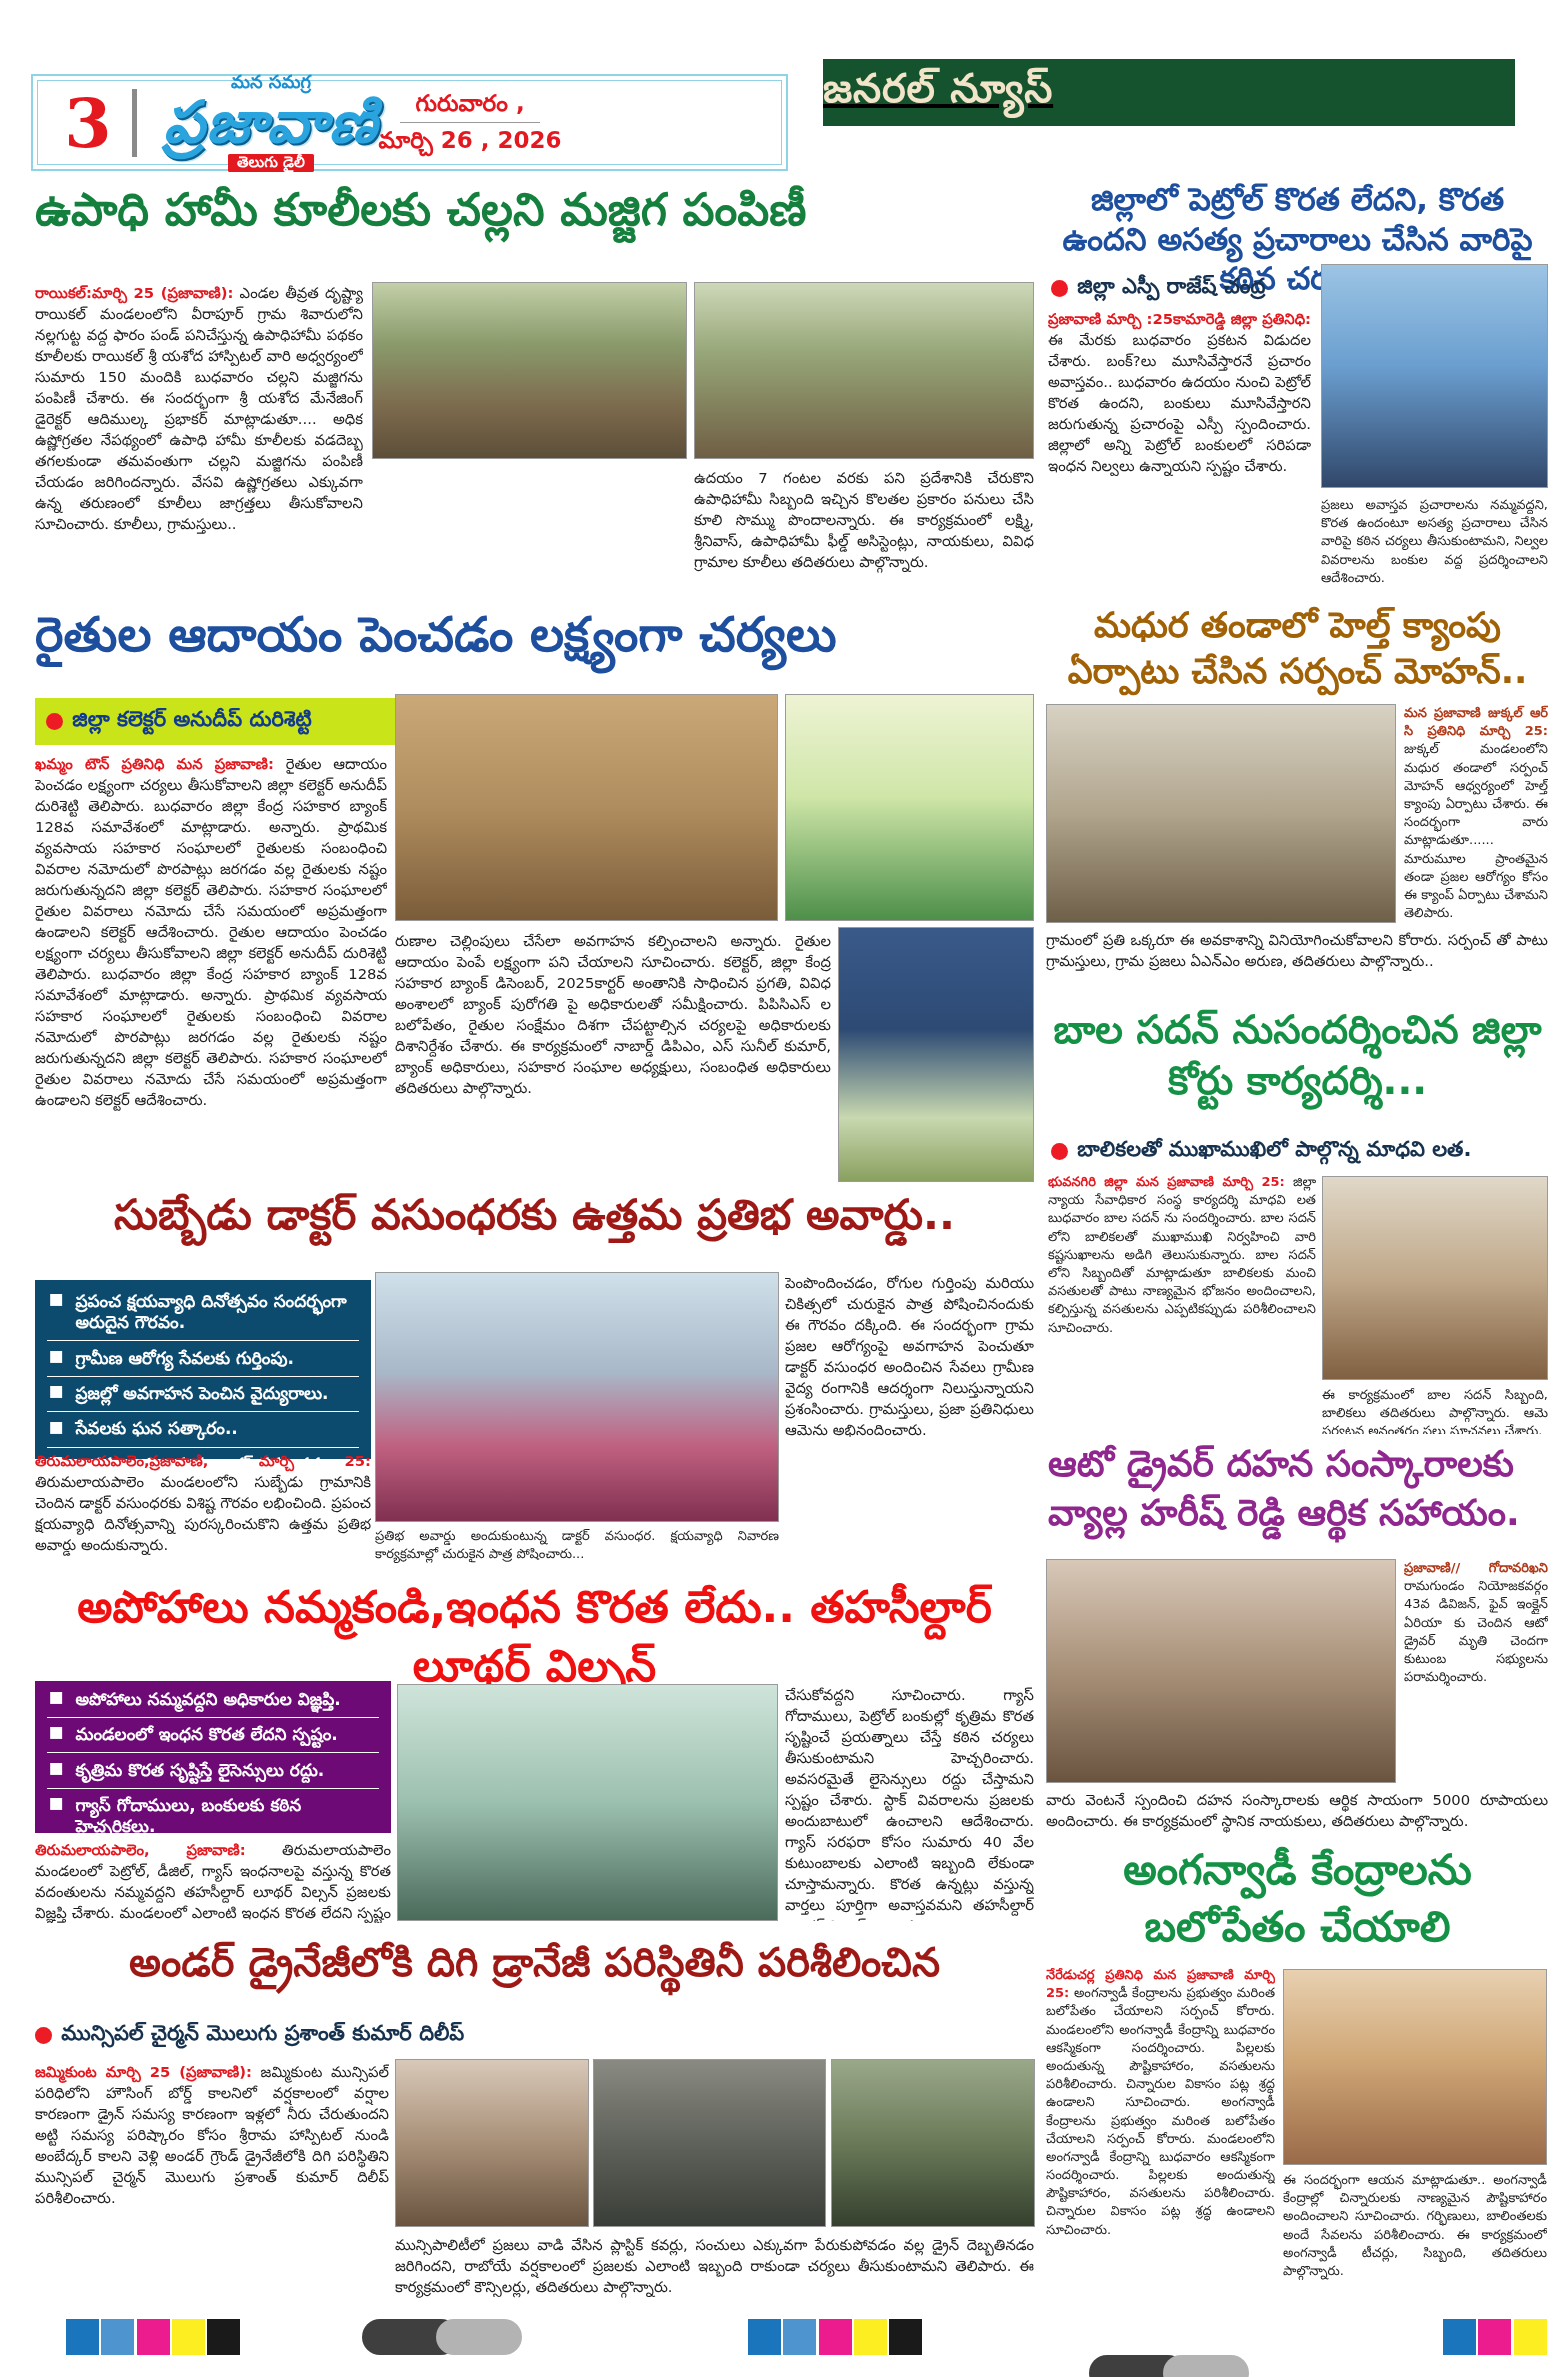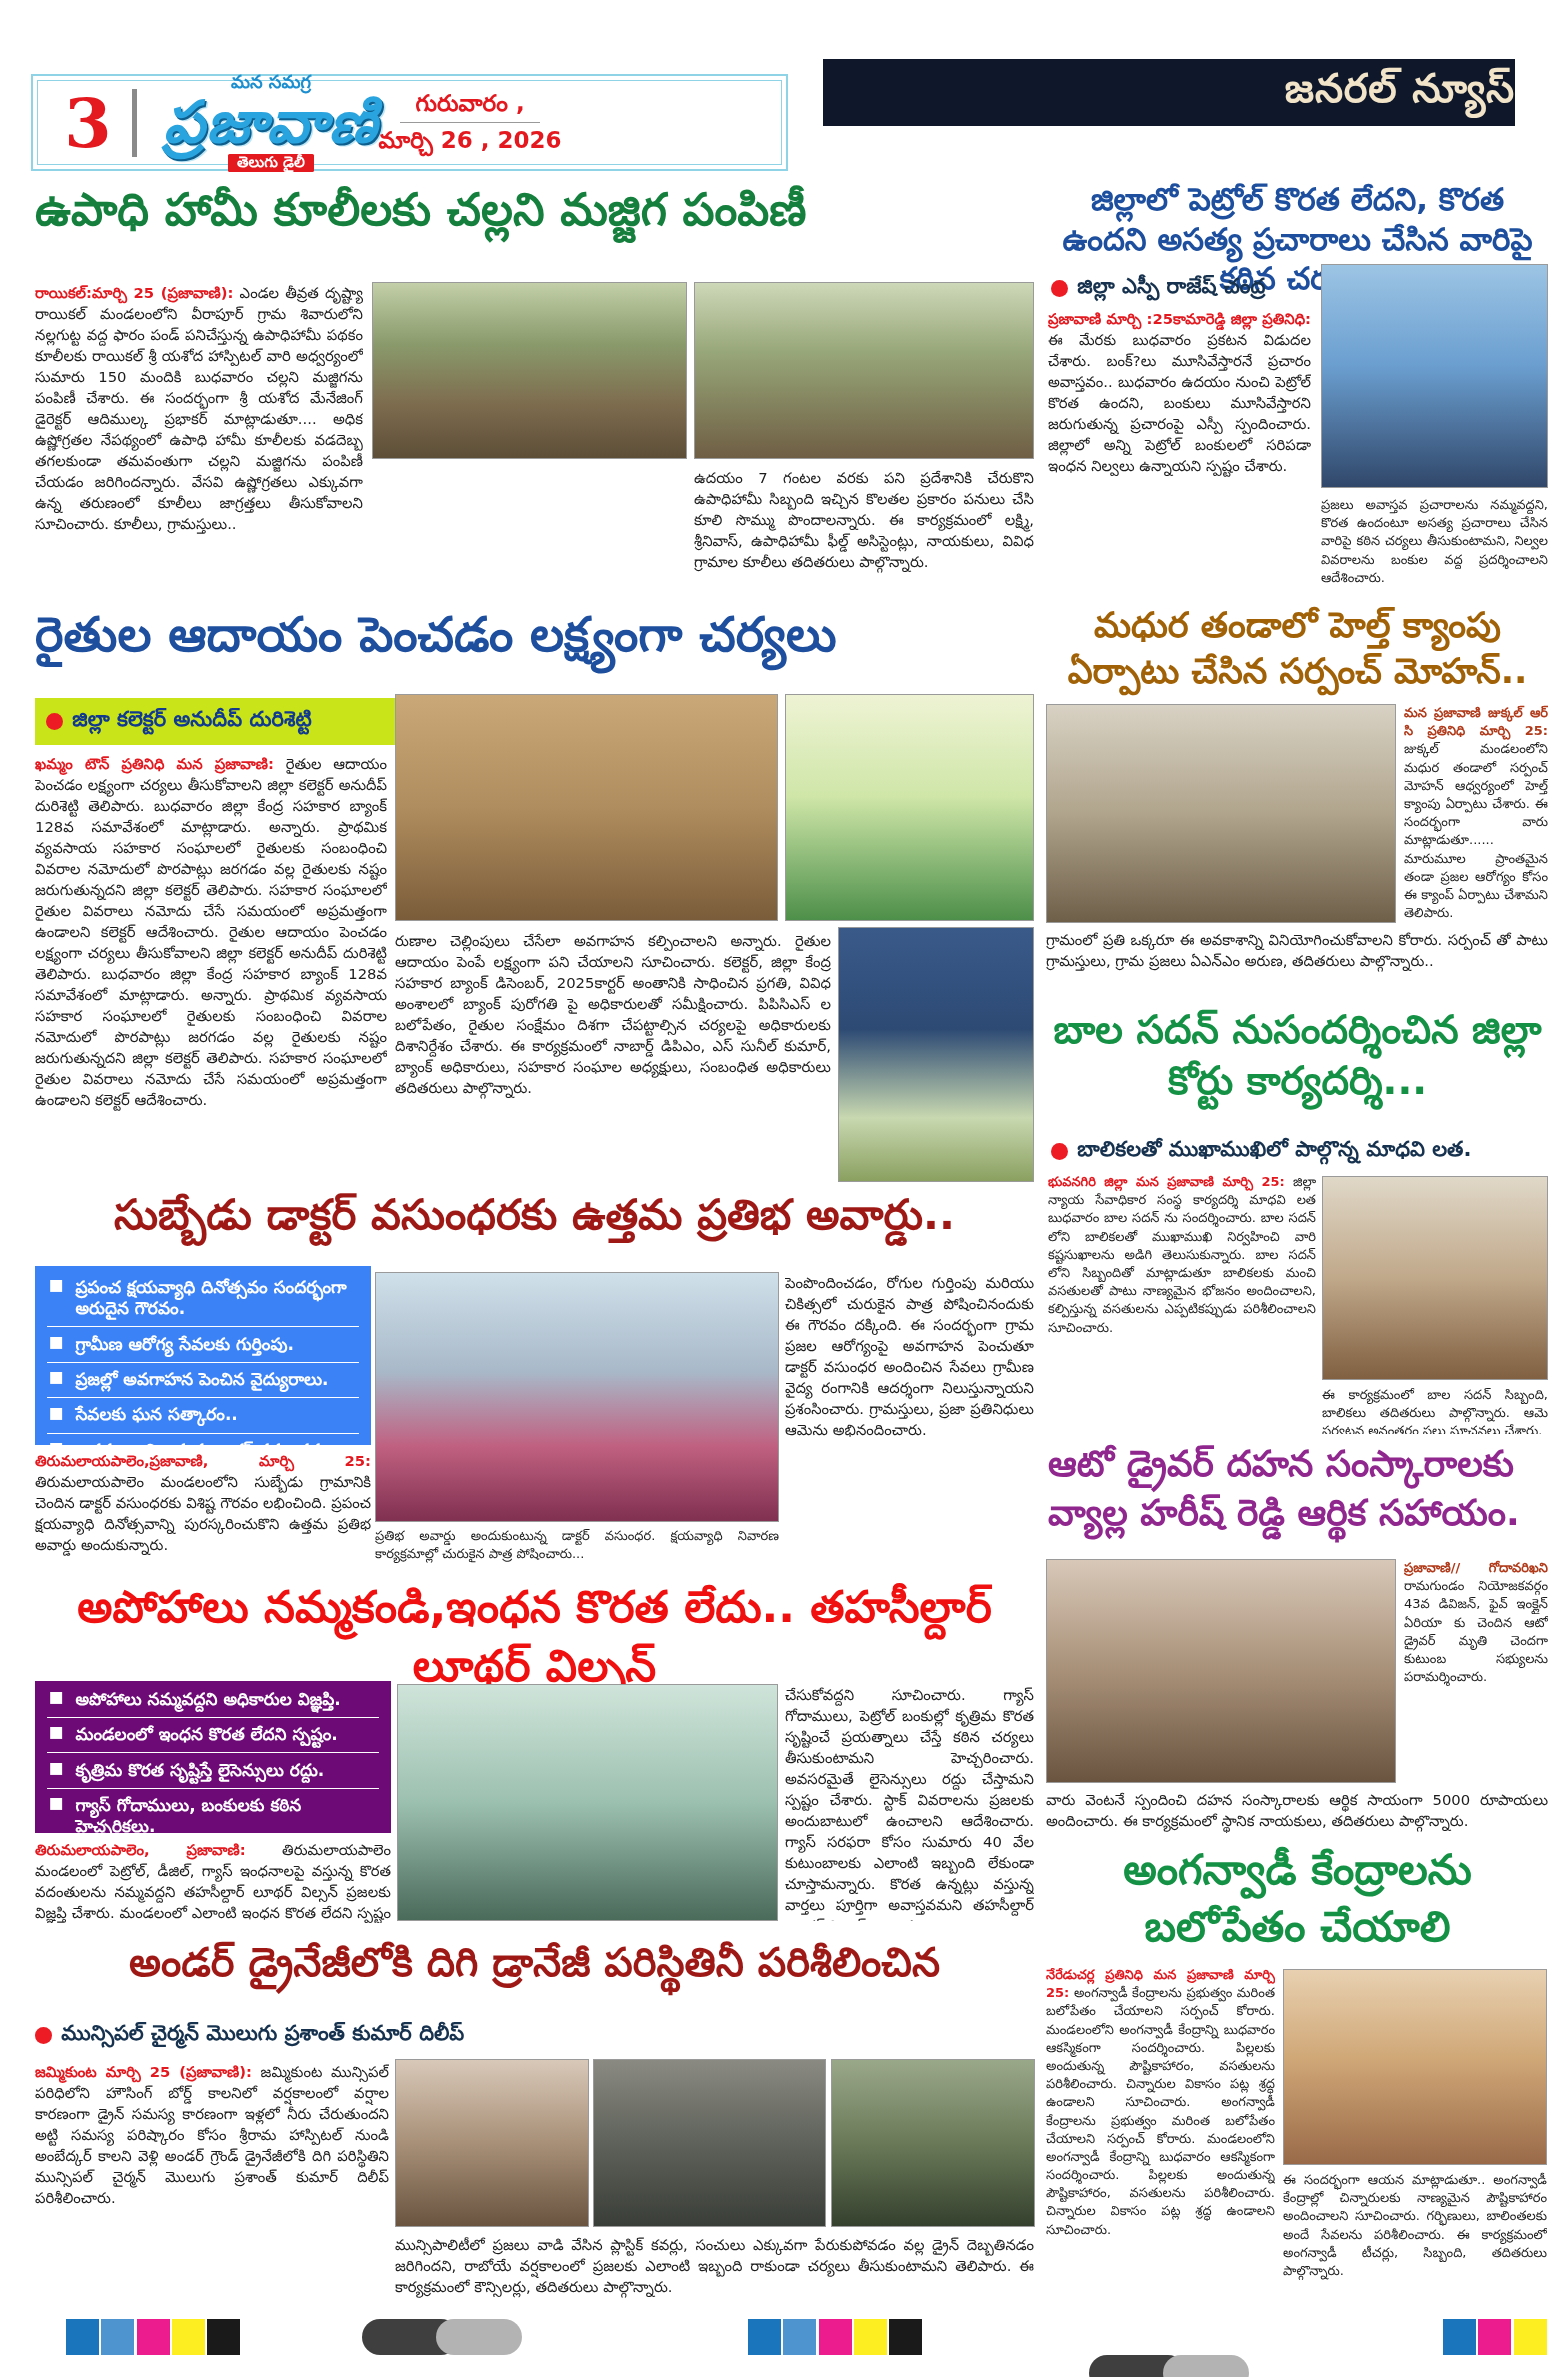--- a/index.html
+++ b/index.html
@@ -17,21 +17,21 @@
   .logo-block{display:flex;flex-direction:column;align-items:center;line-height:1;}
   .logo-tag{color:#1c8fd0;font-size:18px;font-weight:bold;margin-bottom:1.6px;}
   .logo-main{color:#2aa4df;font-size:58px;font-weight:800;font-style:italic;
     text-shadow:1.6px 1.6px 0 #0d5e8c,3.1px 3.1px 0 #bfe6f5;letter-spacing:1.6px;}
   .logo-sub{background:#e3191f;color:#fff;font-size:14.8px;font-weight:bold;
     padding:1.6px 9.3px;margin-top:3.1px;border-radius:1.6px;}
   .date-block{display:flex;flex-direction:column;align-items:center;}
   .date-line{color:#e3191f;font-size:23px;font-weight:bold;line-height:1.3;}
   .date-rule{width:140px;height:1.6px;background:#9a9a9a;margin:3.1px 0;}
 
-  .section-banner{background:#0f172a;display:flex;align-items:center;justify-content:flex-end;}
+  .section-banner{background:#14532d;display:flex;align-items:center;justify-content:flex-start;text-decoration:underline;}
   .section-banner span{color:#f2e4c8;font-size:40px;font-weight:800;letter-spacing:0.8px;}
 
   
   .hl{font-weight:800;line-height:1.12;}
   .hl-pink{color:#15803d;font-size:45px;}
   .hl-blue{color:#1d4f9e;font-size:48px;}
   .hl-blue-sm{color:#1d4f9e;font-size:31px;text-align:center;line-height:1.28;}
   .hl-maroon{color:#9e1915;font-size:42px;text-align:center;}
   .hl-maroon-sm{color:#a16207;font-size:35px;text-align:center;line-height:1.3;}
   .hl-red{color:#f01010;font-size:44px;text-align:center;line-height:1.35;}
@@ -40,21 +40,21 @@
   .hl-purple{color:#90278e;font-size:36px;line-height:1.35;}
 
   
   .kicker{display:flex;align-items:center;gap:9.3px;}
   .dot{width:17px;height:17px;border-radius:50%;background:#ed1c24;flex:0 0 auto;}
   .kicker span.ktext{font-size:21px;font-weight:bold;color:#17324f;}
   .kicker-box{background:#c9e519;display:flex;align-items:center;gap:9.3px;padding:0 11px;}
   .kicker-box span.ktext{color:#11398f;}
 
   .info-box{padding:4.7px 12.4px 1.6px 12.4px;box-sizing:border-box;}
-  .info-box.blue{background:#3b82f6;}
+  .info-box.blue{background:#0c4a6e;margin-top:14px;}
   .info-box.purple{background:#6d0a76;}
   .info-box ul{list-style:none;margin:0;padding:0;}
   .info-box li{color:#fff;font-size:17px;font-weight:bold;line-height:1.25;
     padding:6.2px 0 7px 28px;position:relative;border-bottom:1.6px solid #fff;}
   .info-box li:last-child{border-bottom:none;}
   .info-box li::before{content:"■";position:absolute;left:1.6px;top:5.4px;font-size:15.6px;color:#fff;}
 
   
   .body-text{font-size:14.8px;line-height:1.42;color:#1c1c1c;text-align:justify;
     overflow:hidden;box-sizing:border-box;}

